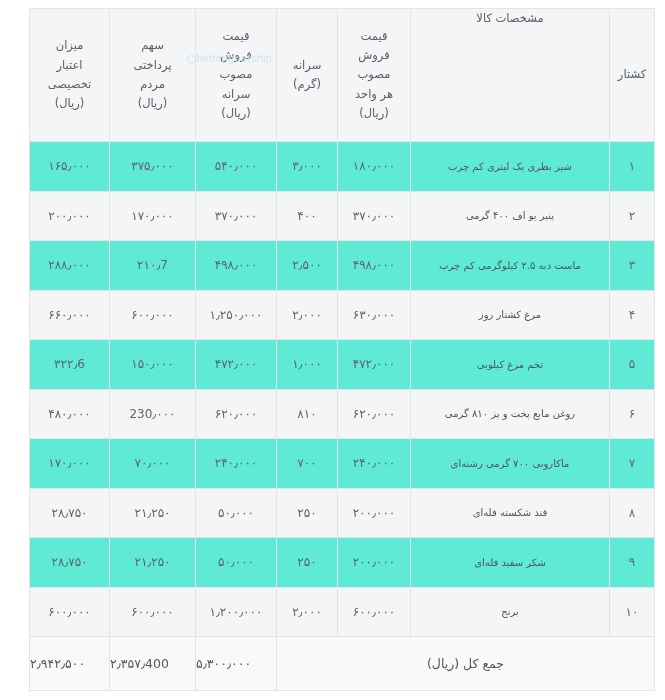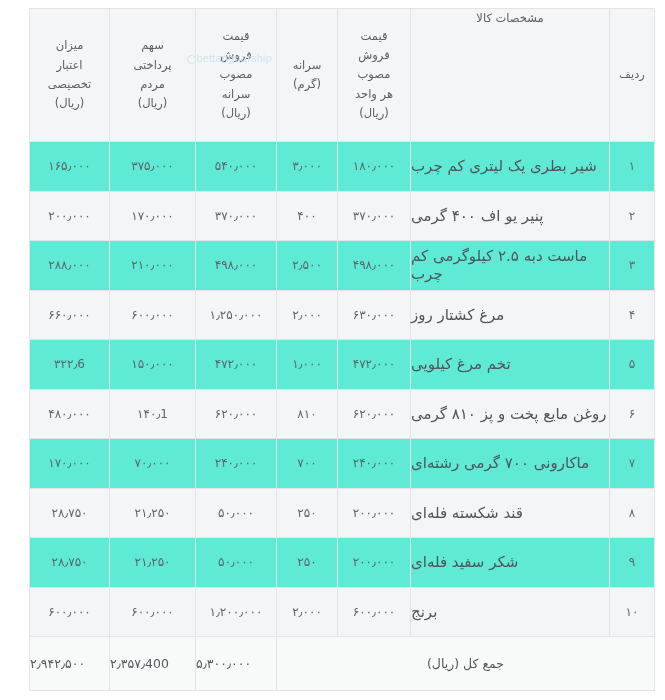--- a/index.html
+++ b/index.html
@@ -96,22 +96,22 @@
   tbody tr {
     height: 48.5px;
   }
   tbody td {
     font-size: 12px;
     text-align: center;
     color: #5e6469;
     height: 48.5px;
   }
   tbody td.name-cell {
-    text-align: left;
-    font-size: 15px;
+    text-align: center;
+    font-size: 10px;
     color: #4f5559;
   }
   tbody td.radif-cell {
     font-size: 12px;
     color: #63696e;
   }
   tbody tr.alt td {
     background: #f4f5f6;
   }
   tbody tr.plain td {
@@ -146,21 +146,21 @@
       <col class="c-name">
       <col class="c-unitprice">
       <col class="c-percap">
       <col class="c-percapprice">
       <col class="c-share">
       <col class="c-credit">
     </colgroup>
     <thead>
       <tr>
         <th class="h-radif">
-          <span class="hd">ردیف</span>
+          <span class="hd">کشتار</span>
         </th>
         <th class="h-name">
           <span class="hd">مشخصات کالا</span>
         </th>
         <th class="h-unit">
           <span class="hd">قیمت</span>
           <span class="hd">فروش</span>
           <span class="hd">مصوب</span>
           <span class="hd">هر واحد</span>
           <span class="hd">(ریال)</span>
@@ -208,21 +208,21 @@
           <td>۳۷۰٫۰۰۰</td>
           <td>۱۷۰٫۰۰۰</td>
           <td>۲۰۰٫۰۰۰</td>
         </tr>
         <tr class="plain">
           <td class="radif-cell">۳</td>
           <td class="name-cell">ماست دبه ۲.۵ کیلوگرمی کم چرب</td>
           <td>۴۹۸٫۰۰۰</td>
           <td>۲٫۵۰۰</td>
           <td>۴۹۸٫۰۰۰</td>
-          <td>۲۱۰٫۰۰۰</td>
+          <td>۲۱۰٫7</td>
           <td>۲۸۸٫۰۰۰</td>
         </tr>
         <tr class="alt">
           <td class="radif-cell">۴</td>
           <td class="name-cell">مرغ کشتار روز</td>
           <td>۶۳۰٫۰۰۰</td>
           <td>۲٫۰۰۰</td>
           <td>۱٫۲۵۰٫۰۰۰</td>
           <td>۶۰۰٫۰۰۰</td>
           <td>۶۶۰٫۰۰۰</td>
@@ -235,21 +235,21 @@
           <td>۴۷۲٫۰۰۰</td>
           <td>۱۵۰٫۰۰۰</td>
           <td>۳۲۲٫6</td>
         </tr>
         <tr class="alt">
           <td class="radif-cell">۶</td>
           <td class="name-cell">روغن مایع پخت و پز ۸۱۰ گرمی</td>
           <td>۶۲۰٫۰۰۰</td>
           <td>۸۱۰</td>
           <td>۶۲۰٫۰۰۰</td>
-          <td>۱۴۰٫1</td>
+          <td>230٫۰۰۰</td>
           <td>۴۸۰٫۰۰۰</td>
         </tr>
         <tr class="plain">
           <td class="radif-cell">۷</td>
           <td class="name-cell">ماکارونی ۷۰۰ گرمی رشته‌ای</td>
           <td>۲۴۰٫۰۰۰</td>
           <td>۷۰۰</td>
           <td>۲۴۰٫۰۰۰</td>
           <td>۷۰٫۰۰۰</td>
           <td>۱۷۰٫۰۰۰</td>

